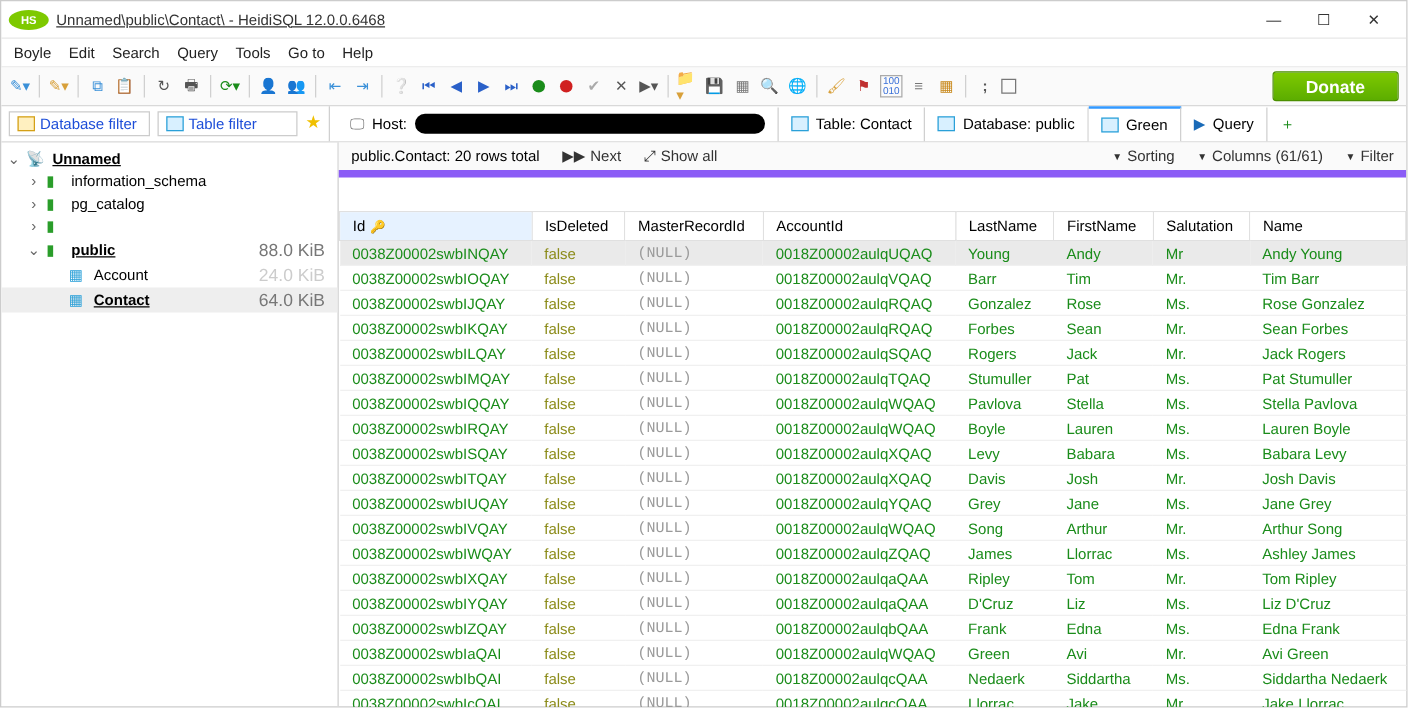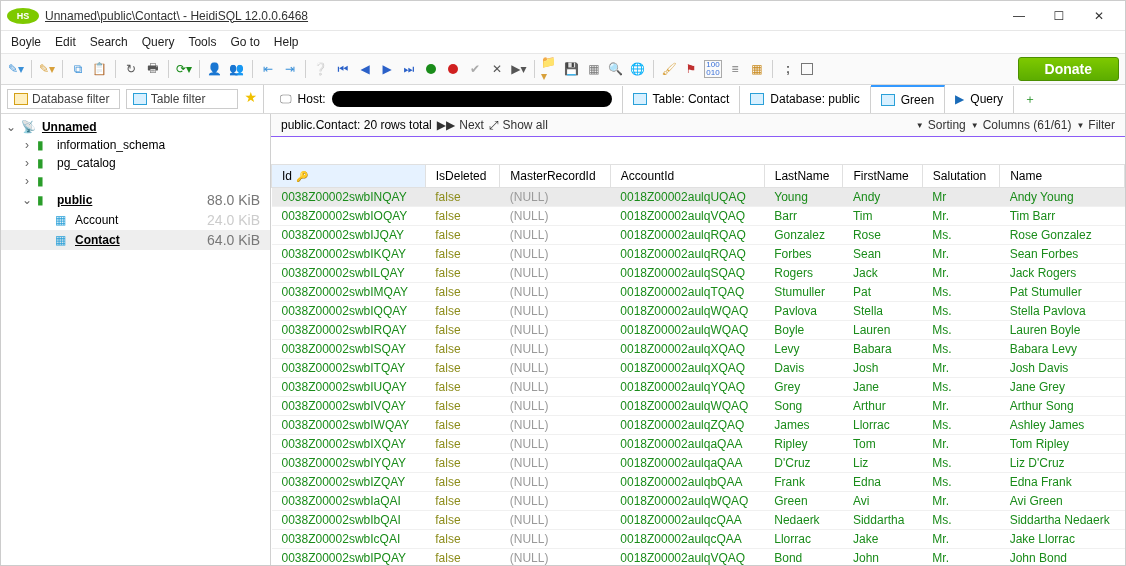--- a/index.html
+++ b/index.html
@@ -8,47 +8,47 @@
   .titlebar .logo { width:32px;height:16px;border-radius:50%;background:#7ec900;display:flex;align-items:center;justify-content:center;color:#fff;font-weight:bold;font-size:9px;margin-right:6px;}
   .titlebar .title { flex:1; color:#333;text-decoration:underline; }
   .win-btn { width:40px;height:28px;display:flex;align-items:center;justify-content:center;color:#333;}
   .menubar { display:flex; gap:14px; padding:4px 10px; border-bottom:1px solid #e7e7e7;}
   .menubar span { color:#222; }
   .toolbar { display:flex; align-items:center; gap:4px; padding:3px 6px; border-bottom:1px solid #d9d9d9; background:#fafafa;}
   .tb-icon { width:18px;height:18px;display:flex;align-items:center;justify-content:center;font-size:12px;color:#555;}
   .tb-sep { width:1px;height:18px;background:#d0d0d0;margin:0 2px;}
   .donate { margin-left:auto; background:linear-gradient(#7ec900,#5cad00); border:1px solid #4b8f00; border-radius:3px; color:#fff; font-weight:bold; padding:3px 26px; font-size:14px;}
   .filterbar { display:flex; align-items:center; gap:6px; border-bottom:1px solid #d9d9d9;}
-  .filter-input { display:flex;align-items:center;gap:4px;border:1px solid #ccc;padding:2px 6px;flex:1;color:#404040;background:#fff;}
+  .filter-input { display:flex;align-items:center;gap:4px;border:1px solid #ccc;padding:2px 6px;flex:1;color:#1d4ed8;background:#fff;}
   .filterbar-left { display:flex;gap:6px;flex:0 0 263px;padding:4px 6px;border-right:1px solid #d0d0d0;}
   .filterbar-right { display:flex;gap:0;flex:1;align-items:stretch;}
   .tab { display:flex;align-items:center;gap:6px;padding:5px 10px;border-right:1px solid #d0d0d0;white-space:nowrap;}
   .tab.active { background:#fff; border-top:2px solid #3399ff; margin-top:-1px;}
   .content { display:flex; flex:1; min-height:0;}
   .tree { width:270px; border-right:1px solid #d0d0d0; overflow:auto; padding-top:4px;}
   .tree-row { display:flex;align-items:center;padding:2px 4px;gap:4px;}
   .tree-row .label { flex:1; padding-left:2px;}
   .tree-row .size { color:#777; font-size:14px; padding-right:6px;}
   .tree-row.selected { background:#eee; }
   .tree-row.bold .label { font-weight:bold;text-decoration:underline; }
   .indent1 { padding-left:20px;} .indent2 { padding-left:38px;}
   .chev { width:12px;text-align:center;color:#666;}
   .db-icon { color:#2a9d2a;width:14px;}
   .tbl-icon { color:#2aa0d8;width:14px;}
   .main { flex:1; display:flex; flex-direction:column; min-width:0;}
-  .subbar { display:flex; align-items:center; gap:5px; padding:4px 10px; border-bottom:1px solid #8b5cf6; background:#fafafa;}
+  .subbar { display:flex; align-items:center; gap:18px; padding:4px 10px; border-bottom:6px solid #8b5cf6; background:#fafafa;}
   .subbar .grp { display:flex;align-items:center;gap:4px;color:#333;}
   .subbar .tri { font-size:8px;color:#333;}
   .table-wrap { flex:1; overflow:auto;margin-top:27px; }
   table { border-collapse:collapse; width:100%; }
   th { background:#fff; text-align:left; padding:4px 10px; border:1px solid #e0e0e0; font-weight:normal; position:sticky; top:0; white-space:nowrap;}
   th.selected { background:#e6f2ff;}
   td { padding:2px 10px; border-bottom:1px solid #f0f0f0; white-space:nowrap;}
   tr.selrow td { background:#eaeaea;}
-  .c-green { color:#1a8c1a;} .c-olive { color:#8c8c1a;} .c-null { color:#9a9a9a;}
+  .c-green { color:#1a8c1a;} .c-olive { color:#8c8c1a;} .c-null { color:#9a9a9a;font-family:Liberation Mono, monospace;}
   .key-icon { color:#d4a017; font-size:10px; margin-left:4px;}
   .star{color:#f0c000;font-size:14px;}
   .sq-icon{width:14px;height:12px;display:inline-block;border:1px solid;position:relative;}
   .bluei{border-color:#2aa0d8;background:#d8f0ff;}
   .yell{border-color:#d4a017;background:#fff0c0;}
   .grn-dot{width:10px;height:10px;border-radius:50%;background:#1a8c1a;display:inline-block;}
   .red-dot{width:10px;height:10px;border-radius:50%;background:#d02020;display:inline-block;}
   .host-blk{background:#000;border-radius:10px;width:280px;height:16px;}
 </style>
 </head>

